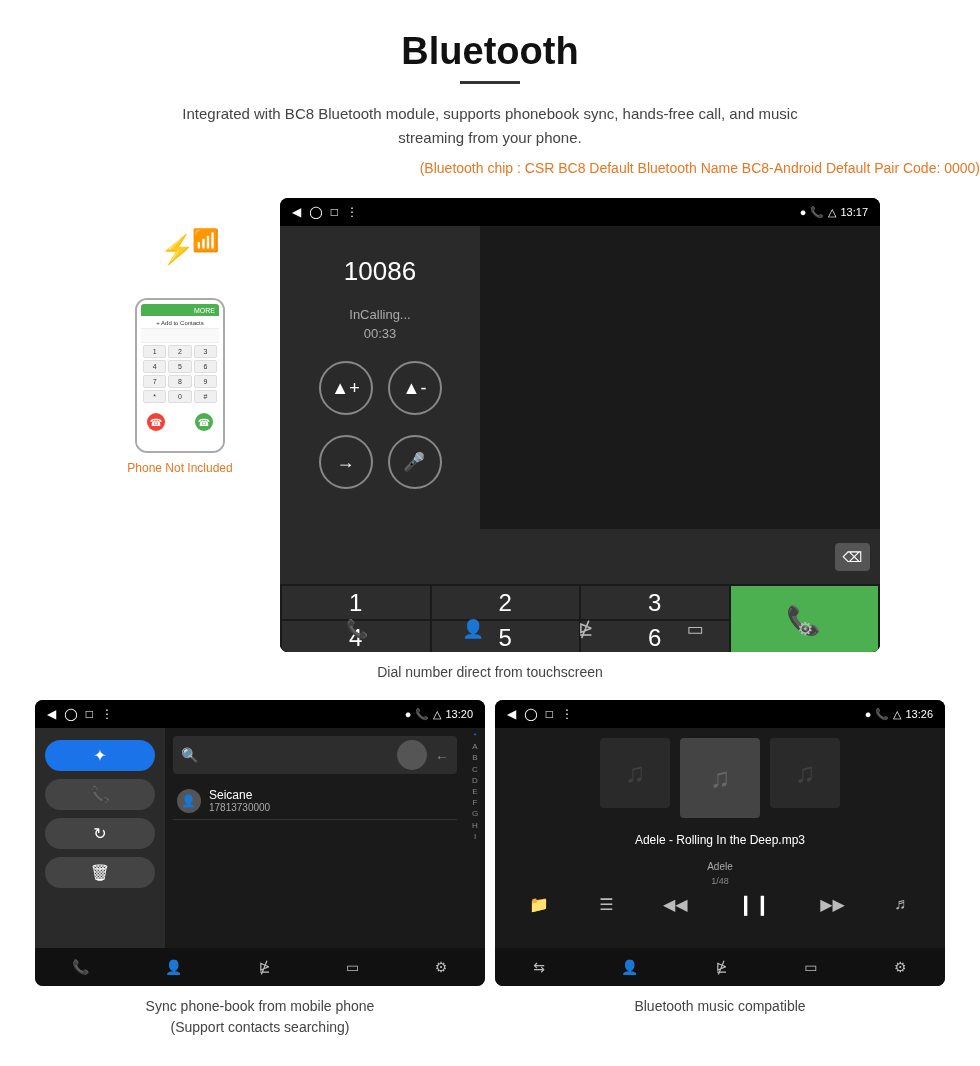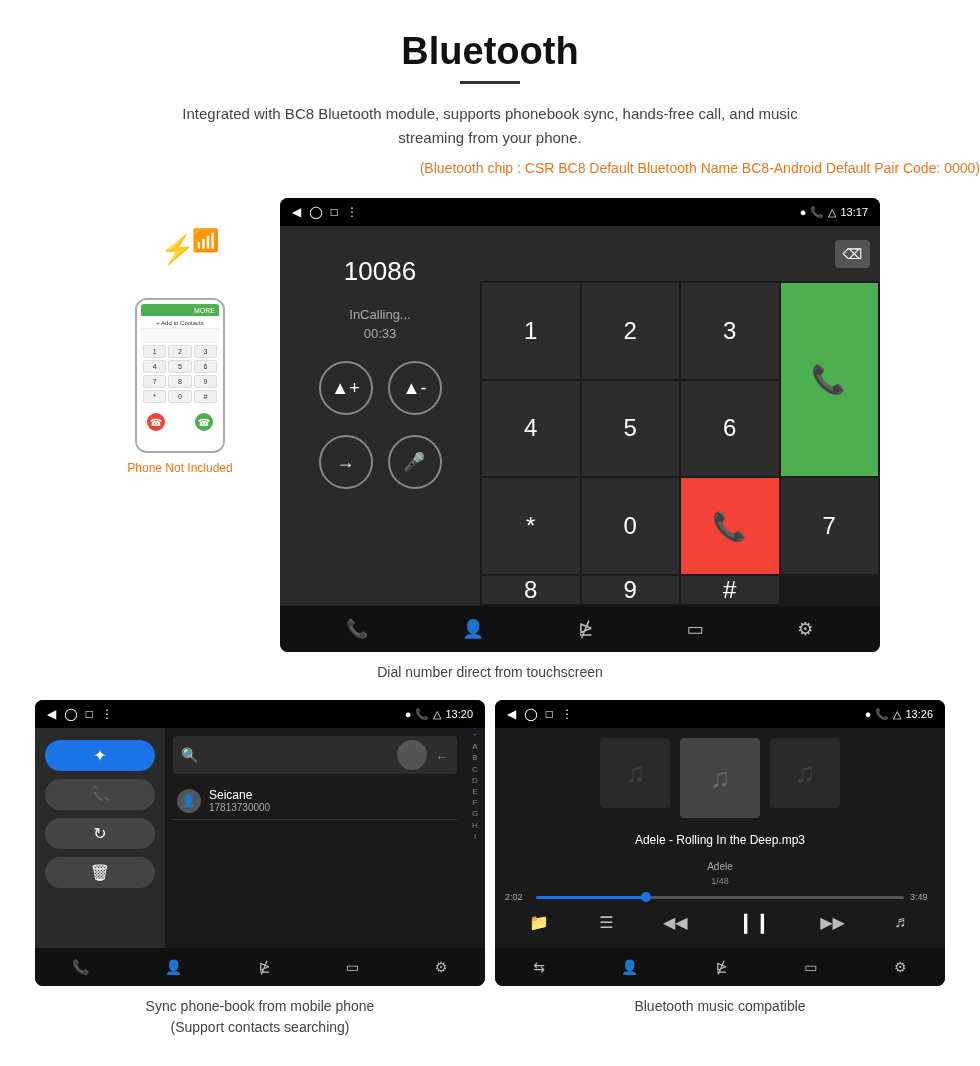--- a/index.html
+++ b/index.html
@@ -181,20 +181,21 @@
     }
     .status-right {
       display: flex;
       gap: 4px;
       align-items: center;
       font-size: 11px;
     }
     .dial-content {
       display: flex;
       height: 380px;
+      flex-direction: column;
     }
     .dial-left {
       width: 200px;
       background: #2a2a2a;
       padding: 20px 15px;
       display: flex;
       flex-direction: column;
       align-items: center;
     }
     .dial-number {
@@ -743,28 +744,20 @@
       </div>
       <div class="music-content">
         <div class="music-albums-row">
           <div class="music-album" style="opacity:0.5;">♫</div>
           <div class="music-album main">♫</div>
           <div class="music-album" style="opacity:0.5;">♫</div>
         </div>
         <div class="music-title">Adele - Rolling In the Deep.mp3</div>
         <div class="music-artist">Adele</div>
         <div class="music-track-info">1/48</div>
-        <div class="music-progress-row">
-          <span class="music-time">2:02</span>
-          <div class="progress-bar-bg">
-            <div class="progress-bar-fill"></div>
-            <div class="progress-dot"></div>
-          </div>
-          <span class="music-time">3:49</span>
-        </div>
         <div class="music-controls">
           <span class="music-ctrl-btn">📁</span>
           <span class="music-ctrl-btn">☰</span>
           <span class="music-ctrl-btn">◀◀</span>
           <span class="music-play-btn">❙❙</span>
           <span class="music-ctrl-btn">▶▶</span>
           <span class="music-ctrl-btn">♬</span>
         </div>
       </div>
       <div class="bottom-nav-bar">

